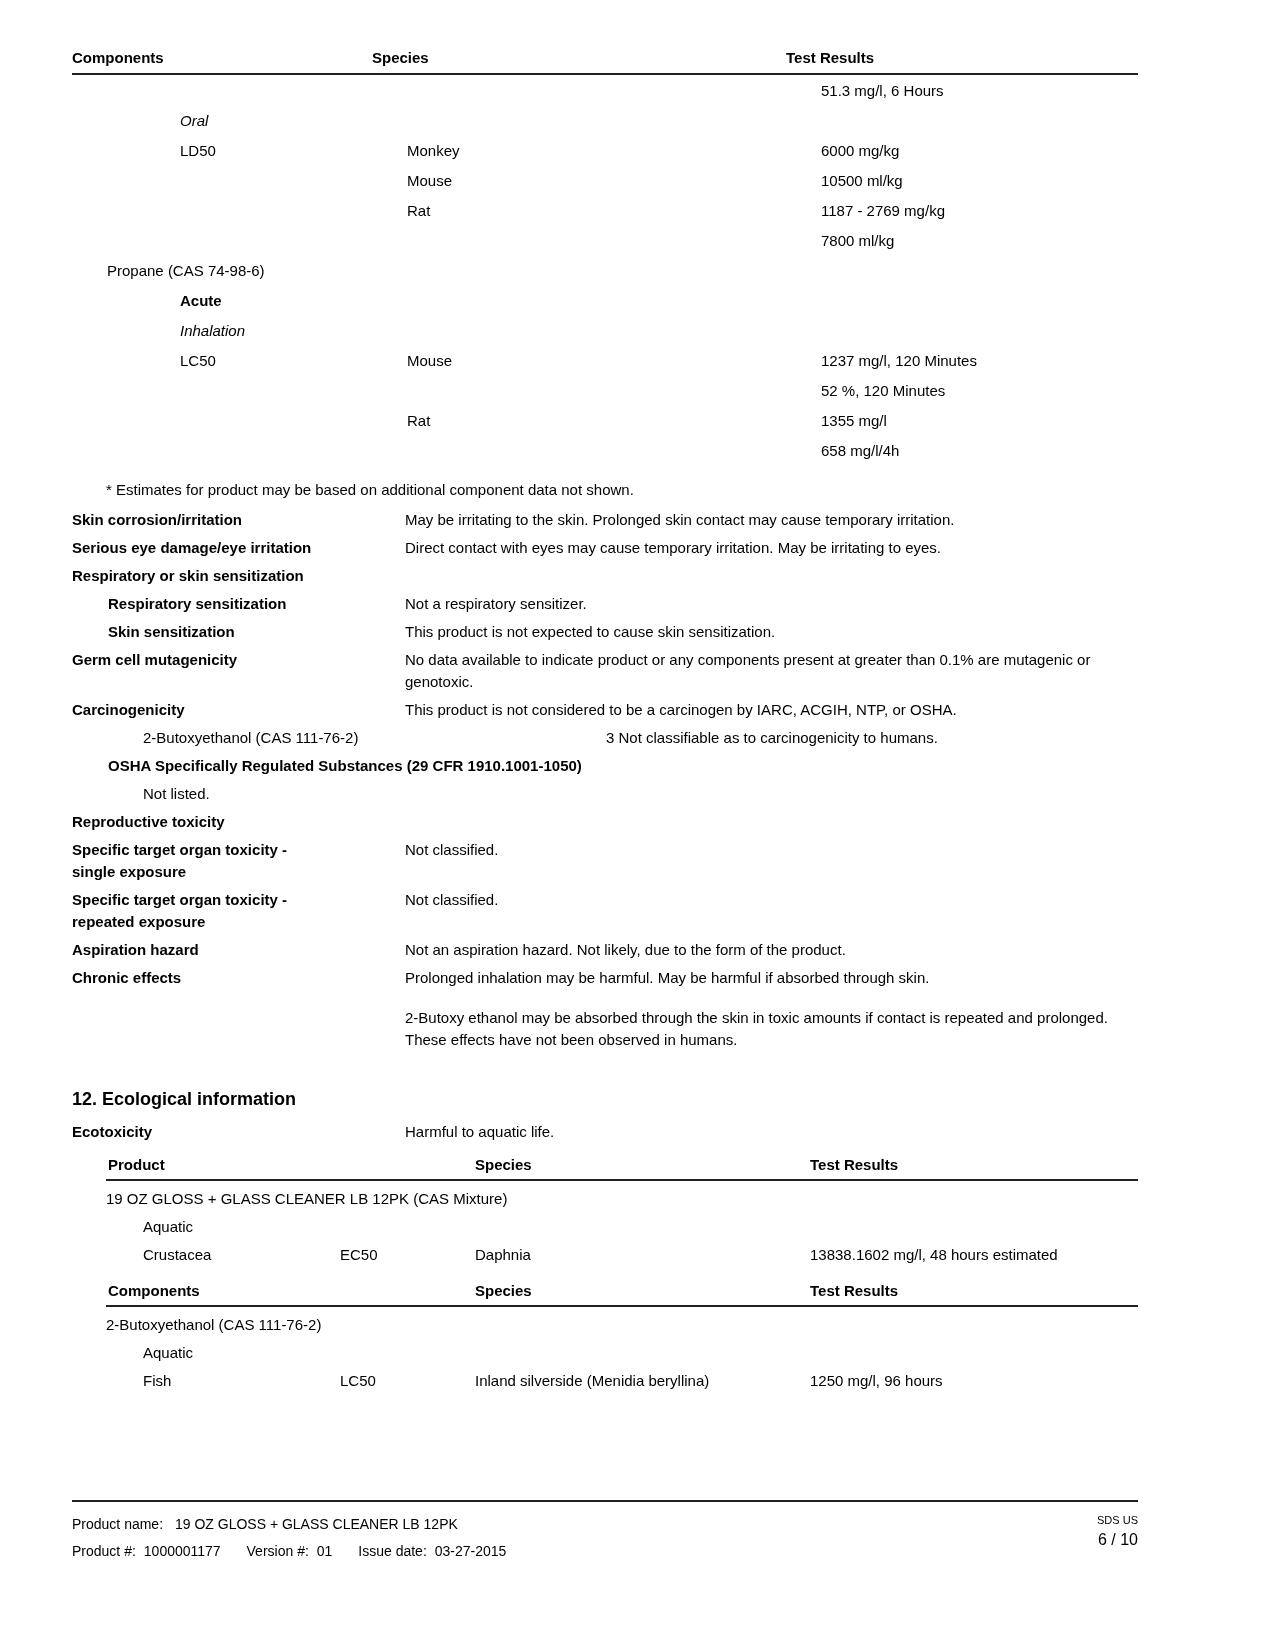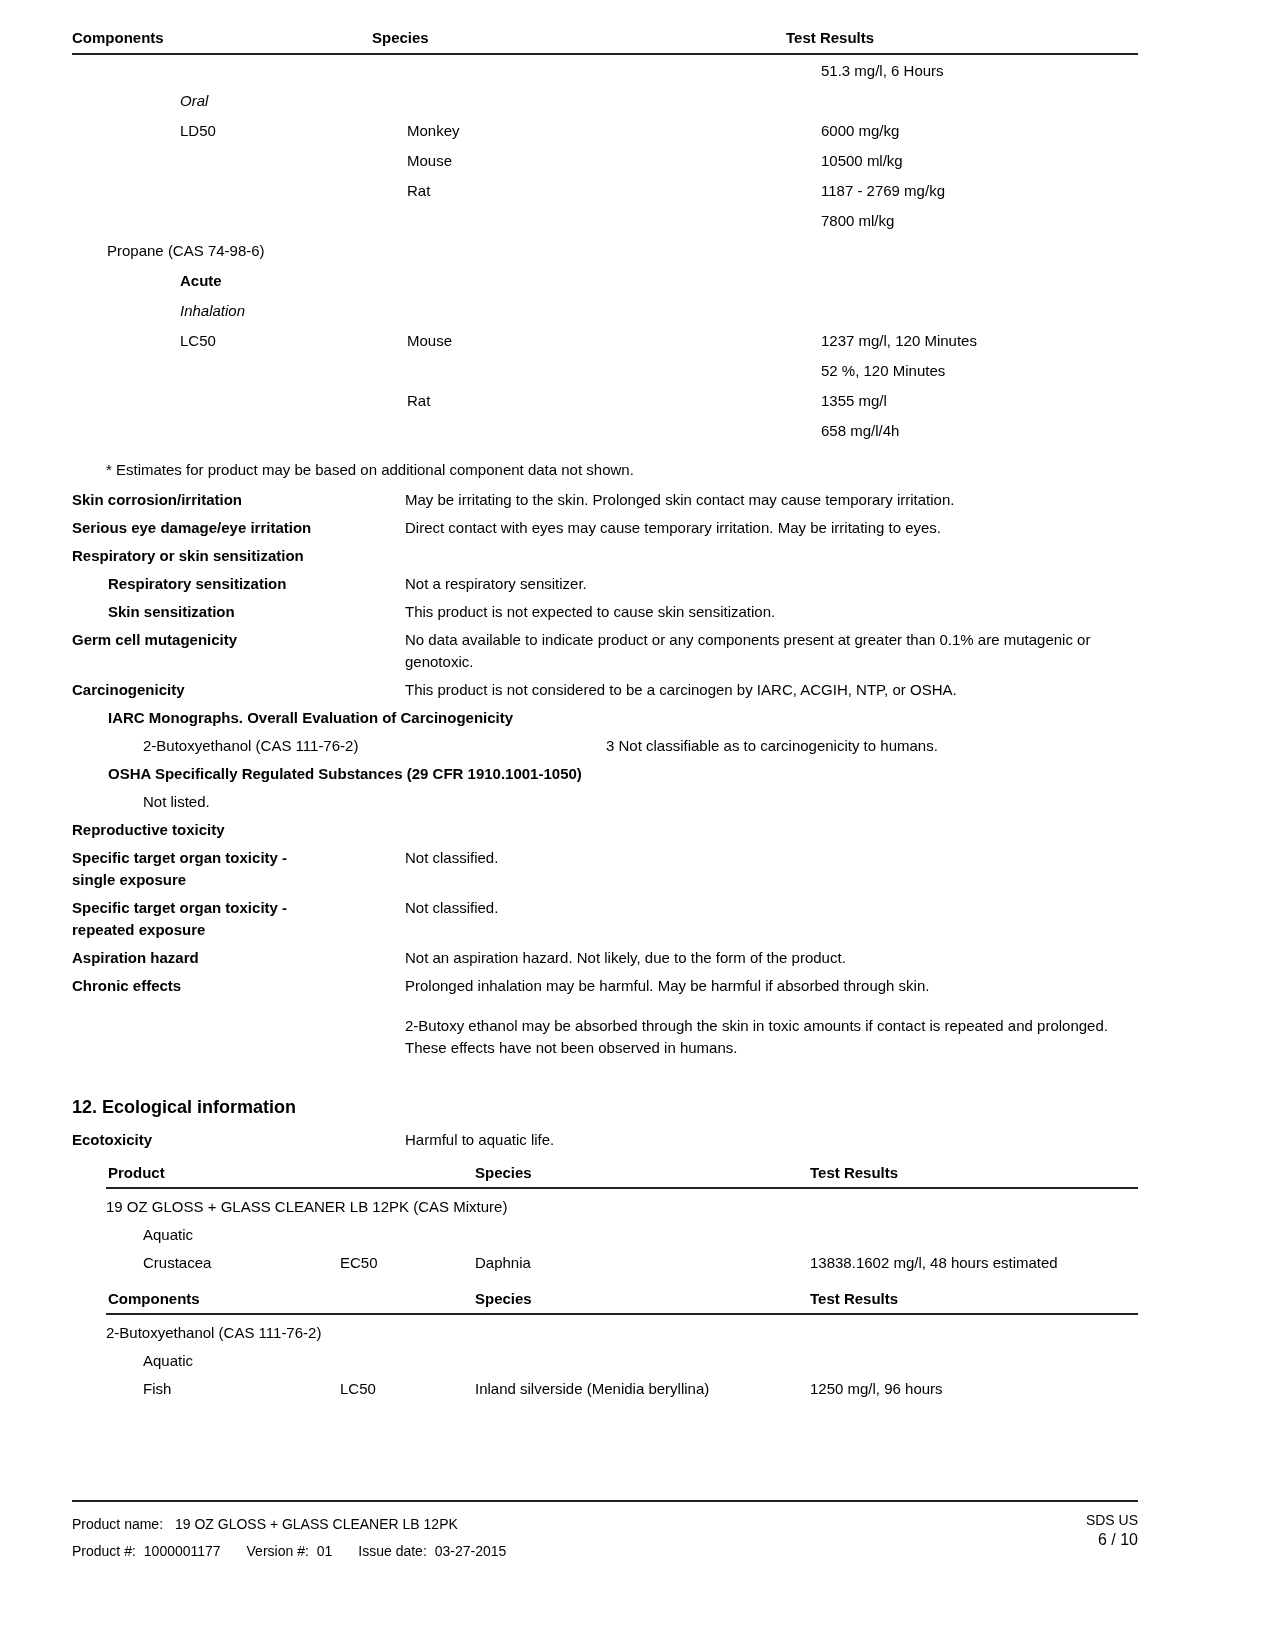--- a/index.html
+++ b/index.html
@@ -10,21 +10,21 @@
     font-size: 15px;
   }
   .page {
     position: relative;
     width: 1275px;
     height: 1650px;
     background: #ffffff;
     overflow: hidden;
   }
   .content {
-    padding: 28px 137px 0 72px;
+    padding: 48px 137px 0 72px;
   }
 
   
   .tox-head {
     display: grid;
     grid-template-columns: 300px 414px 1fr;
     font-weight: bold;
     line-height: 20px;
     padding-bottom: 5px;
   }
@@ -101,21 +101,21 @@
     left: 72px;
     right: 137px;
     top: 1500px;
   }
   .footer-rule { border-top: 2px solid #222; }
   .footer-body { display: flex; justify-content: space-between; padding-top: 9px; }
   .footer-left { font-size: 14px; line-height: 27px; }
   .footer-left .seg { margin-right: 22px; }
   .footer-left .lbl { margin-right: 8px; }
   .footer-right { text-align: right; }
-  .sds-region { font-size: 14px; line-height: 18px; }
+  .sds-region { font-size: 11px; line-height: 18px; }
   .page-number { font-size: 16px; line-height: 22px; }
 </style>
 </head>
 <body>
 
 <div class="page">
   <div class="content">
 
     <div>
       <div class="tox-head">
@@ -212,21 +212,20 @@
       <span class="prop-value">This product is not expected to cause skin sensitization.</span>
     </div>
     <div class="prop">
       <span class="prop-label">Germ cell mutagenicity</span>
       <span class="prop-value">No data available to indicate product or any components present at greater than 0.1% are mutagenic or genotoxic.</span>
     </div>
     <div class="prop">
       <span class="prop-label">Carcinogenicity</span>
       <span class="prop-value">This product is not considered to be a carcinogen by IARC, ACGIH, NTP, or OSHA.</span>
     </div>
-    <div class="prop-plain sub-ind1">IARC Monographs. Overall Evaluation of Carcinogenicity</div>
     <div class="iarc-row">
       <span class="sub-ind2">2-Butoxyethanol (CAS 111-76-2)</span>
       <span>3 Not classifiable as to carcinogenicity to humans.</span>
     </div>
     <div class="prop-plain sub-ind1">OSHA Specifically Regulated Substances (29 CFR 1910.1001-1050)</div>
     <div class="plain-row sub-ind2">Not listed.</div>
     <div class="prop">
       <span class="prop-label">Reproductive toxicity</span>
     </div>
     <div class="prop">

